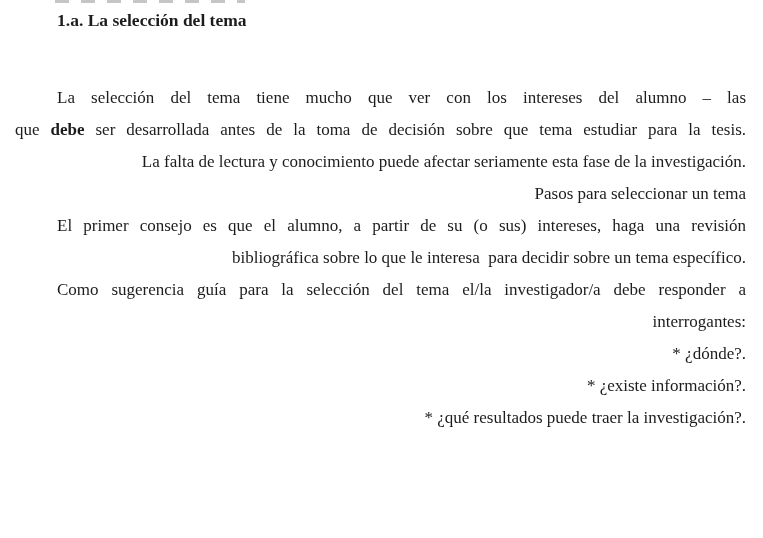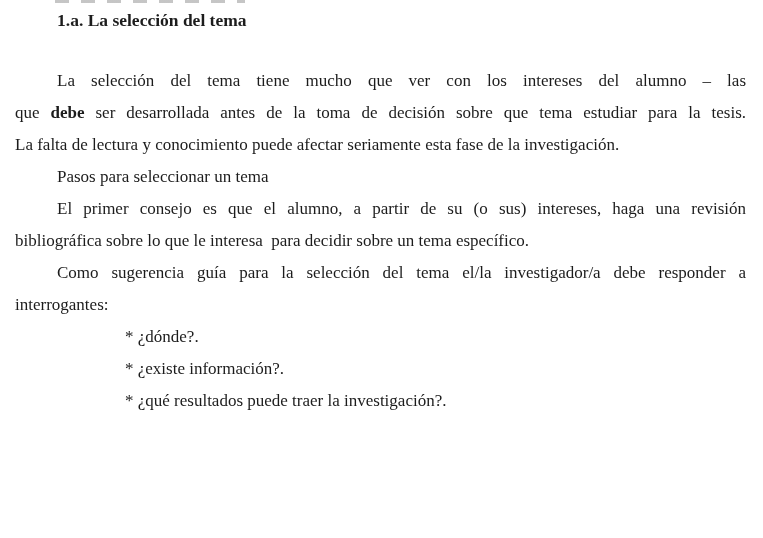--- a/index.html
+++ b/index.html
@@ -41,25 +41,25 @@
     text-indent: 42px;
     white-space: pre-wrap;
   }
   .jline {
     text-align: justify;
     text-align-last: justify;
     text-justify: inter-word;
     white-space: pre-wrap;
   }
   .pline {
-    text-align: left;
+    text-align: right;
     white-space: pre-wrap;
   }
   .indent { text-indent: 42px; }
-  .gap-after-heading { margin-top: 29px; }
+  .gap-after-heading { margin-top: 46px; }
   .bullet { padding-left: 110px; }
   .bold { font-weight: bold; }
 </style>
 </head>
 <body>
 
 <div class="doc">
 
   <div class="top-artifact"></div>
 

